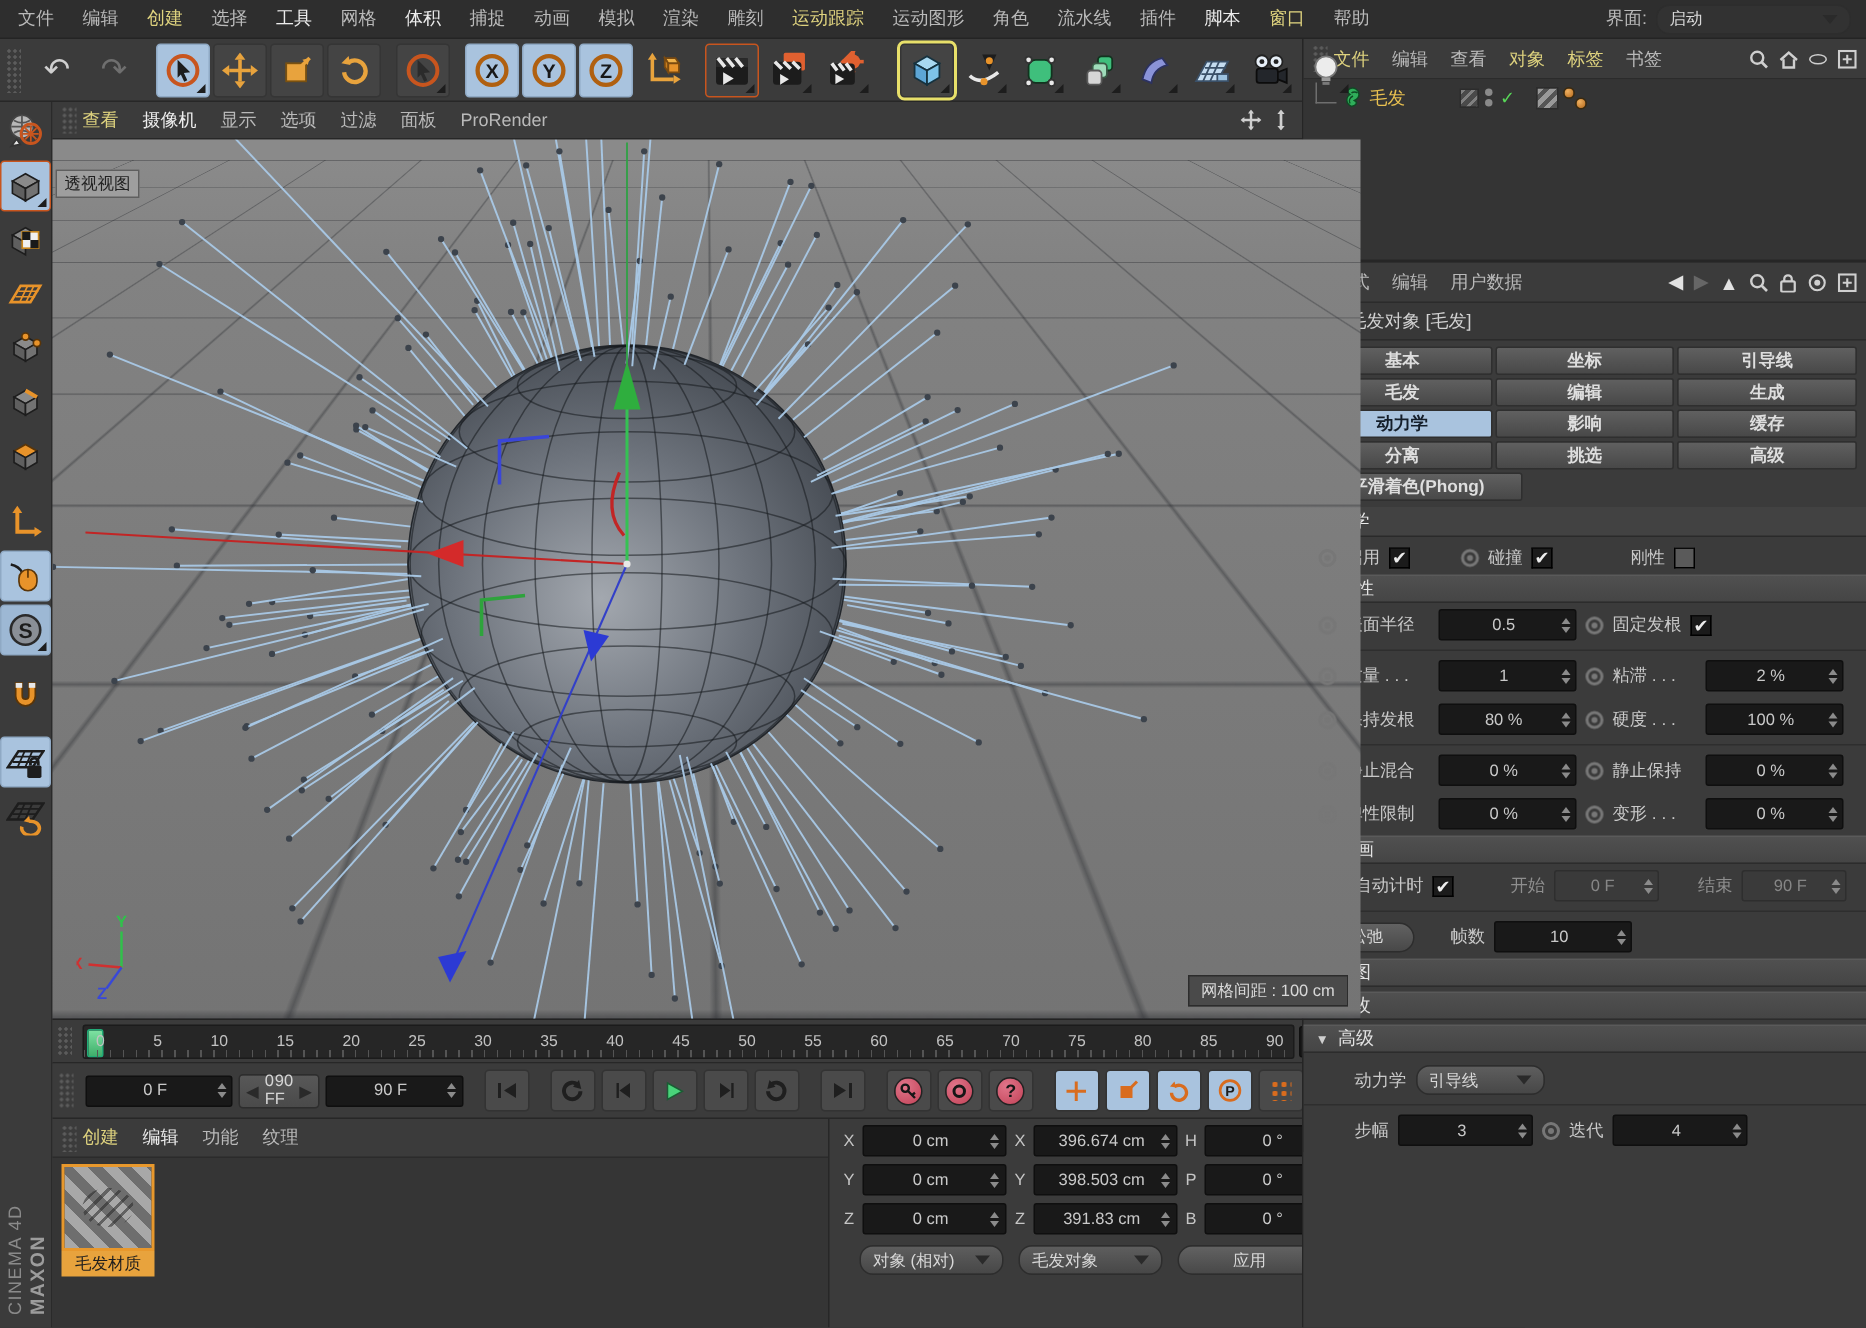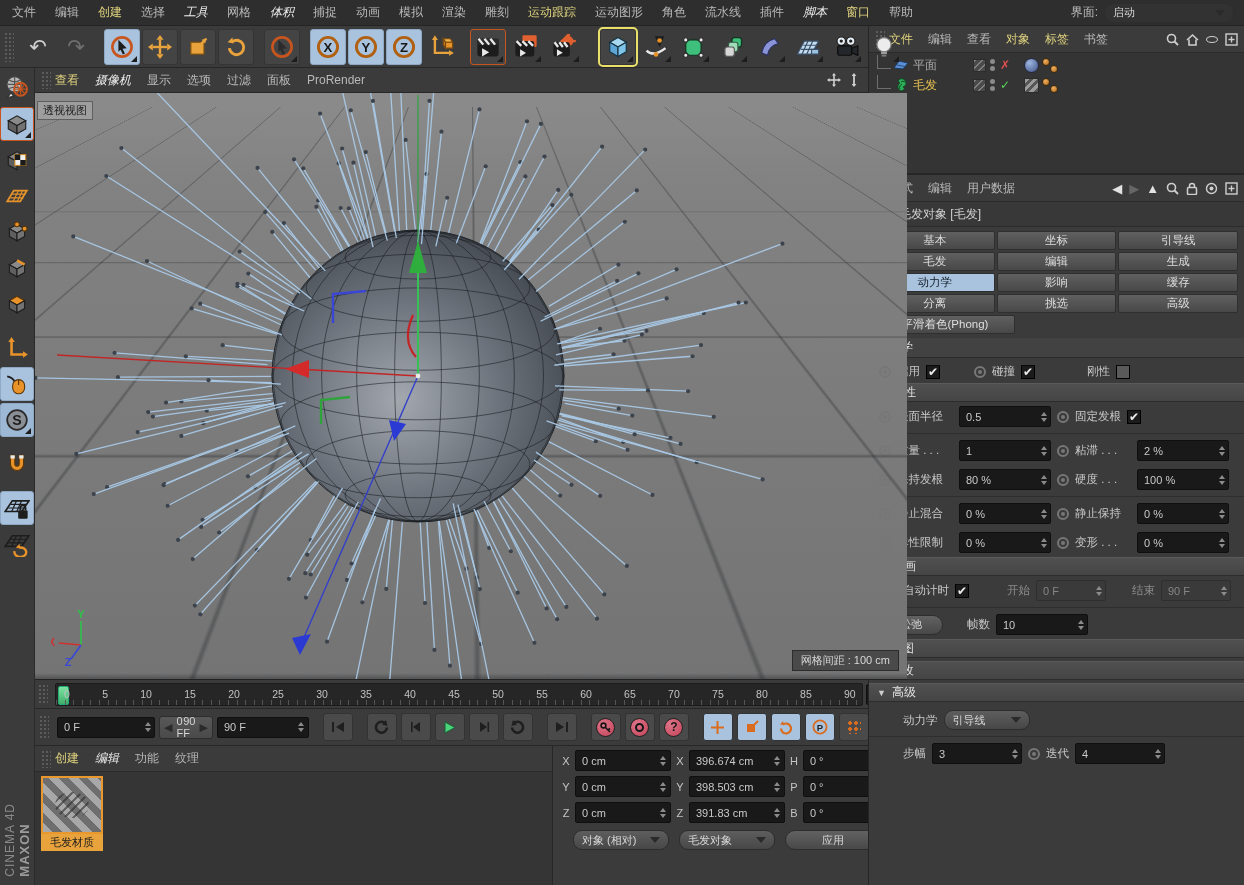--- a/index.html
+++ b/index.html
@@ -1,19 +1,19 @@
 <!DOCTYPE html>
 <html><head>
 <meta charset="utf-8">
 <style>
   * { box-sizing: border-box; margin:0; padding:0; }
   html,body { width:1244px; height:885px; overflow:hidden; }
   body { font-family:"Liberation Sans","DejaVu Sans",sans-serif; font-size:12px; background:#3b3b3b; color:#b9b9b9; }
   .hl-y { color:#ded27e !important; }
-  .hl-w { color:#ededed !important;font-style:italic; }
+  .hl-w { color:#ededed !important; }
 
   
   #menubar { height:26px; background:#2e2e2e; display:flex; align-items:center; padding:0 10px 0 12px; border-bottom:1px solid #242424; }
   #menubar .mi { margin-right:19px; color:#b9b9b9; cursor:default; white-space:nowrap; }
   #iface { margin-left:auto; display:flex; align-items:center; gap:6px; }
   #iface .dd { width:130px; }
 
   
   #toprow { display:flex; height:859px; }
   #leftmain { width:868px; display:flex; flex-direction:column; }
@@ -40,31 +40,31 @@
   #center { flex:1; display:flex; flex-direction:column; }
   #vpmenu { height:25px; background:#3b3b3b; border-bottom:1px solid #272727; display:flex; align-items:center; padding:0 6px; }
   #vpmenu .mi { margin-right:16px; }
   #vpmenu .vicons { margin-left:auto; display:flex; gap:6px; align-items:center; color:#cfcfcf; }
   #vp { position:relative; flex:1; background:linear-gradient(#8a8a8a 0 14px, #828282 15%, #747474 100%); overflow:hidden; border-bottom:1px solid #222; }
   #floor { position:absolute; left:-60%; right:-60%; top:14px; height:180%;
     background-image:repeating-linear-gradient(rgba(40,42,46,.38) 0 1.5px, transparent 1.5px 64px),
                      repeating-linear-gradient(90deg, rgba(40,42,46,.38) 0 1.5px, transparent 1.5px 64px);
     transform-origin:50% 0; transform:perspective(640px) rotateX(75.5deg); }
   #vp svg.scene { position:absolute; inset:0; }
-  #vplabel { position:absolute; left:2px; top:8px; background:#9e9e9e; color:#222; border:1px solid #5f5f5f; padding:1px 5px; font-size:11px; }
+  #vplabel { position:absolute; left:2px; top:20px; background:#9e9e9e; color:#222; border:1px solid #5f5f5f; padding:1px 5px; font-size:11px; }
   #gridlabel { position:absolute; right:8px; bottom:8px; background:rgba(70,70,70,.92); color:#d8d8d8; border:1px solid #2c2c2c; padding:2px 8px; font-size:11px; }
   #axistri { position:absolute; left:16px; bottom:12px; }
 
   
   #timeline { height:29px; background:#3b3b3b; display:flex; align-items:center; padding:2px 3px; gap:3px; border-bottom:1px solid #272727; }
   #ruler { position:relative; flex:1; height:23px; background:#262626; border:1px solid #1b1b1b; border-radius:2px; overflow:hidden; }
   #ruler .ticklabels { position:absolute; inset:0 6px 0 8px; display:flex; justify-content:space-between; align-items:center; color:#c2c2c2; font-size:10.5px; }
   #ruler .tickmarks { position:absolute; left:0; right:0; bottom:0; height:5px; background-image:repeating-linear-gradient(90deg,#555 0 1px, transparent 1px 8.6px); }
   #playhead { position:absolute; left:2px; top:2px; width:11px; height:19px; background:linear-gradient(#7ee2a2,#3fae6b); border-radius:2px; border:1px solid #2a7; }
-  .field { height:21px; background:#191919; border:1px solid #0f0f0f; border-radius:2px; color:#c9c9c9; display:flex; align-items:center; padding:0 2px 0 6px; font-size:11px; white-space:nowrap; }
+  .field { height:21px; background:#191919; border:1px solid #0f0f0f; border-radius:2px; color:#c9c9c9; display:flex; align-items:center; padding:0 2px 0 6px; font-size:11px; white-space:nowrap;text-align:center; }
   .field .fv { flex:1; }
   .spin { width:9px; height:100%; display:flex; flex-direction:column; align-items:center; justify-content:center; gap:2px; }
   .spin i { width:0; height:0; border-left:3px solid transparent; border-right:3px solid transparent; }
   .spin i.up { border-bottom:4px solid #8b8b8b; }
   .spin i.dn { border-top:4px solid #8b8b8b; }
   .field.dis { background:#3a3a3a; border-color:#2e2e2e; color:#868686; }
   #tlfield { width:38px; flex:none; }
 
   
   #transport { height:37px; background:#3b3b3b; display:flex; align-items:center; padding:2px 4px; gap:4px; border-bottom:1px solid #272727; }
@@ -119,21 +119,21 @@
   .tags { display:flex; gap:3px; margin-left:10px; align-items:center; }
   .tagball { width:15px; height:15px; border-radius:50%; background:radial-gradient(circle at 35% 30%, #9db6e0, #3f4f86); border:1px solid #23283a; }
   .tagdots { width:16px; height:15px; position:relative; }
   .tagdots i { position:absolute; width:8px; height:8px; border-radius:50%; background:radial-gradient(circle at 35% 30%, #f0b060, #b5691c); border:1px solid #3a2a10; }
   .tagdots i:first-child { left:0; top:0; } .tagdots i:last-child { right:0; bottom:0; }
   .taghatch { width:15px; height:15px; background:repeating-linear-gradient(135deg,#9a9a9a 0 3px,#555 3px 6px); border:1px solid #2c2c2c; }
   .tagchk { width:15px; height:15px; border:2px solid #b5691c; background:conic-gradient(#111 25%, #eee 25% 50%, #111 50% 75%, #eee 75%); }
 
   #amtitle { height:25px; display:flex; align-items:center; gap:6px; padding:0 8px; background:#383838; border-bottom:1px solid #2b2b2b; color:#d2d2d2; }
   #tabs { display:grid; grid-template-columns:repeat(3,1fr); gap:2px; padding:4px 6px 2px 6px; }
-  .tab { height:19px; background:linear-gradient(#606060,#484848); border:1px solid #2f2f2f; border-radius:2px; color:#dedede; font-size:11.5px; display:flex; align-items:center; justify-content:center; }
+  .tab { height:19px; background:linear-gradient(#606060,#484848); border:1px solid #2f2f2f; border-radius:2px; color:#dedede; font-size:11.5px; display:flex; align-items:center; justify-content:center;font-weight:bold; }
   .tab.sel { background:#a9c3de; color:#141e2a; }
   #phongtab { width:140px; margin:0 0 4px 6px; }
   .secbar { height:19px; background:linear-gradient(#505050,#454545); border-top:1px solid #5a5a5a; border-bottom:1px solid #2c2c2c; color:#e2e2e2; display:flex; align-items:center; padding:0 8px; gap:6px; font-size:12px; }
   .secbar .arr { font-size:9px; color:#cfcfcf; }
   .grpbar { height:20px; background:#424242; border-bottom:1px solid #2a2a2a; color:#ececec; display:flex; align-items:center; padding:0 8px; font-size:12px; }
   .kf { width:12px; height:12px; border-radius:50%; border:2px solid #777; position:relative; flex:none; }
   .kf:after { content:""; position:absolute; inset:2px; border-radius:50%; background:#777; }
   .cb { width:14px; height:14px; background:#1b1b1b; border:1px solid #000; border-top-color:#0a0a0a; display:flex; align-items:center; justify-content:center; color:#ececec; font-size:12px; line-height:1; flex:none; }
   .cb.off { background:#5a5a5a; color:transparent; }
   .amrow { display:flex; align-items:center; gap:6px; padding:4px 10px; color:#c9c9c9; font-size:11.5px; }
@@ -1148,41 +1148,20 @@
             <rect x="1" y="1" width="11" height="11" fill="none" stroke="#cfcfcf" stroke-width="1.4"></rect>
             <line x1="6.5" y1="3.5" x2="6.5" y2="9.5" stroke="#cfcfcf" stroke-width="1.4"></line>
             <line x1="3.5" y1="6.5" x2="9.5" y2="6.5" stroke="#cfcfcf" stroke-width="1.4"></line>
           </svg>
       </span>
     </div>
     <div id="omlist">
       <div class="objrow">
         <span class="tree"></span>
         <svg class="oicon" viewBox="0 0 16 16">
-            <polygon points="1,11 6,4 15,6 10,12" fill="#5a8fd6" stroke="#1e3a5f"></polygon>
-            <line x1="4" y1="8" x2="12" y2="9.5" stroke="#2a4f80"></line>
-          </svg>
-        <span class="oname">平面</span>
-        <span class="slashbox"></span>
-        <span class="visdots">
-            <i></i>
-            <i></i>
-          </span>
-        <span class="ostate x">✗</span>
-        <span class="tags">
-          <span class="tagball"></span>
-          <span class="tagdots">
-              <i></i>
-              <i></i>
-            </span>
-        </span>
-      </div>
-      <div class="objrow">
-        <span class="tree"></span>
-        <svg class="oicon" viewBox="0 0 16 16">
             <path d="M8 14C4 12 4 8 7 6 5 5 5 3 7 2c3-1 6 1 6 4 0 2-1 3-3 4 2 1 2 3-2 4z" fill="#2fae5a" stroke="#0f4a24"></path>
             <path d="M7 12c-1-2 0-4 2-5M8 5c1-1 3-1 4 0" stroke="#0f4a24" fill="none"></path>
           </svg>
         <span class="oname sel">毛发</span>
         <span class="slashbox"></span>
         <span class="visdots">
             <i></i>
             <i></i>
           </span>
         <span class="ostate ck">✓</span>

